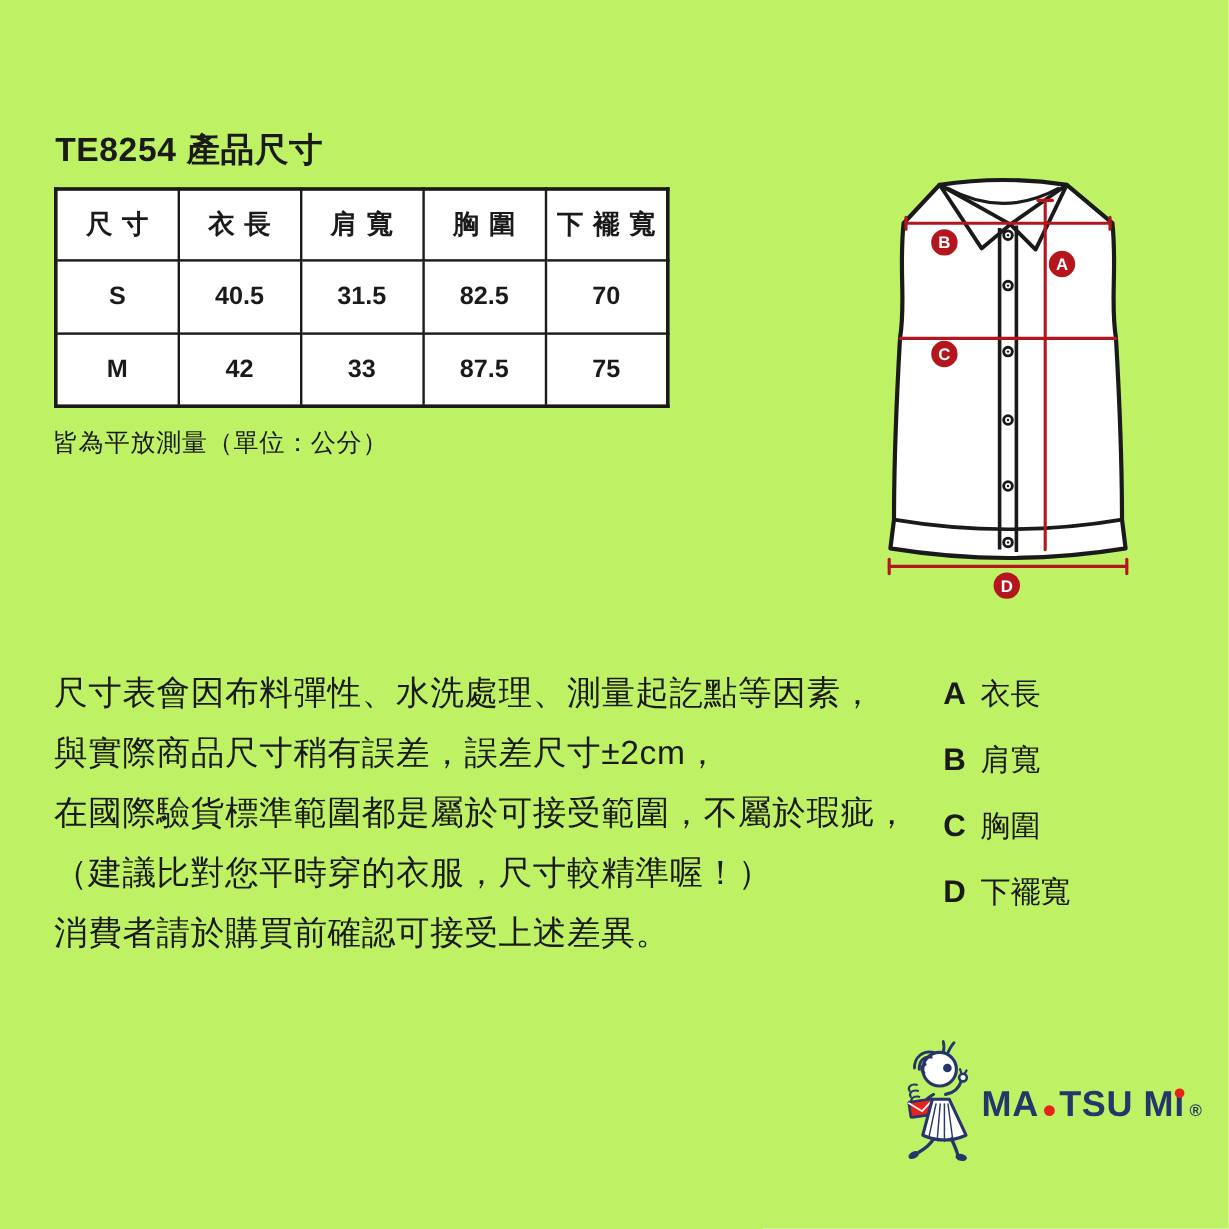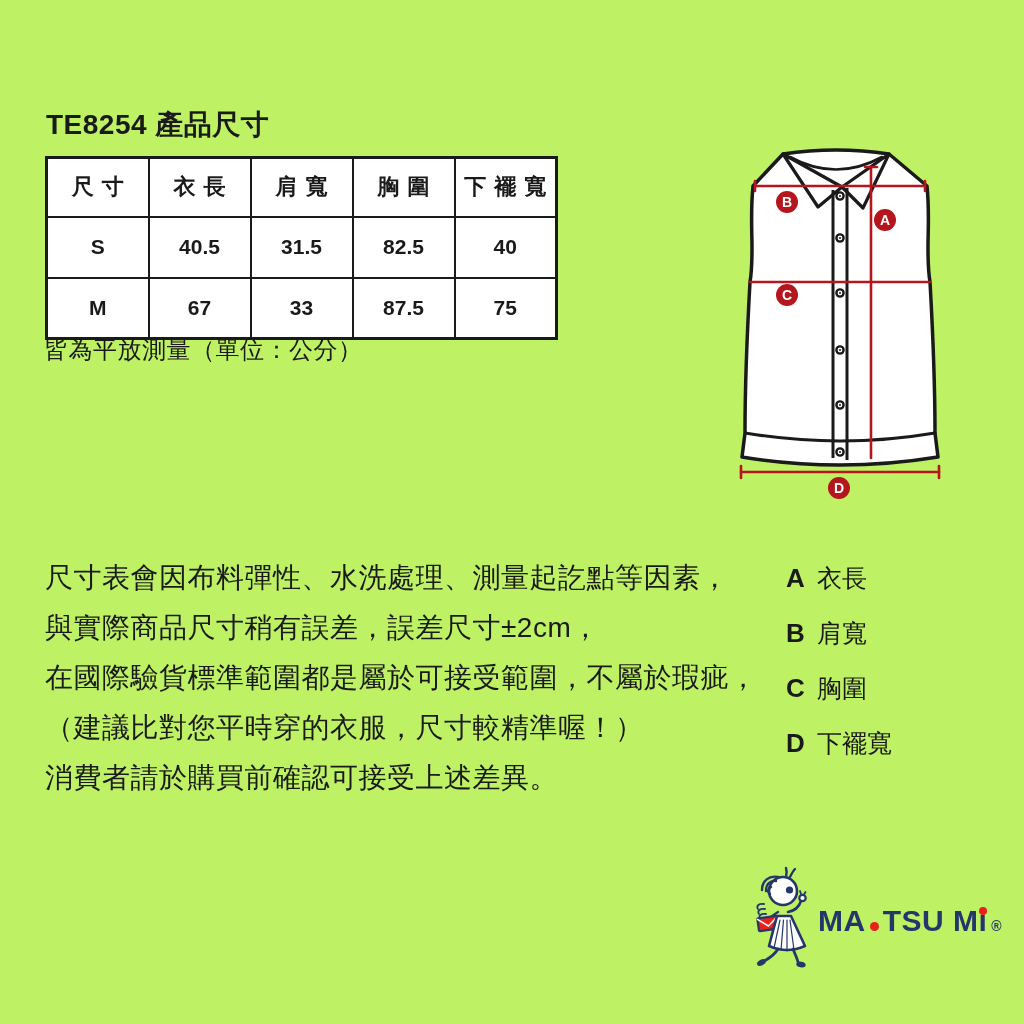--- a/index.html
+++ b/index.html
@@ -36,22 +36,22 @@
     text-align: center;
     vertical-align: middle;
     background: #fff;
   }
   .size-table { border: 3px solid #1a1a1a; }
   .size-table .hdr-row td { height: 59px; font-size: 22px; font-weight: 700; letter-spacing: 8px; text-indent: 8px; }
   .size-table .data-row td { height: 61px; font-size: 21px; font-weight: 700; }
 
   .measure-note {
     position: absolute;
-    left: 44px; top: 334px;
-    font-size: 24px;
+    left: 44px; top: 355px;
+    font-size: 21px;
     font-weight: 500;
     letter-spacing: 0.5px;
   }
 
   
   .garment-wrap {
     position: absolute;
     left: 720px; top: 140px;
     width: 232px; height: 370px;
   }
@@ -160,25 +160,25 @@
         <td>衣長</td>
         <td>肩寬</td>
         <td>胸圍</td>
         <td>下襬寬</td>
       </tr>
       <tr class="data-row">
         <td>S</td>
         <td>40.5</td>
         <td>31.5</td>
         <td>82.5</td>
-        <td>40</td>
+        <td>70</td>
       </tr>
       <tr class="data-row">
         <td>M</td>
-        <td>67</td>
+        <td>42</td>
         <td>33</td>
         <td>87.5</td>
         <td>75</td>
       </tr>
     </tbody>
   </table>
 
   <div class="measure-note">皆為平放測量（單位：公分）</div>
 
   <div class="garment-wrap">

